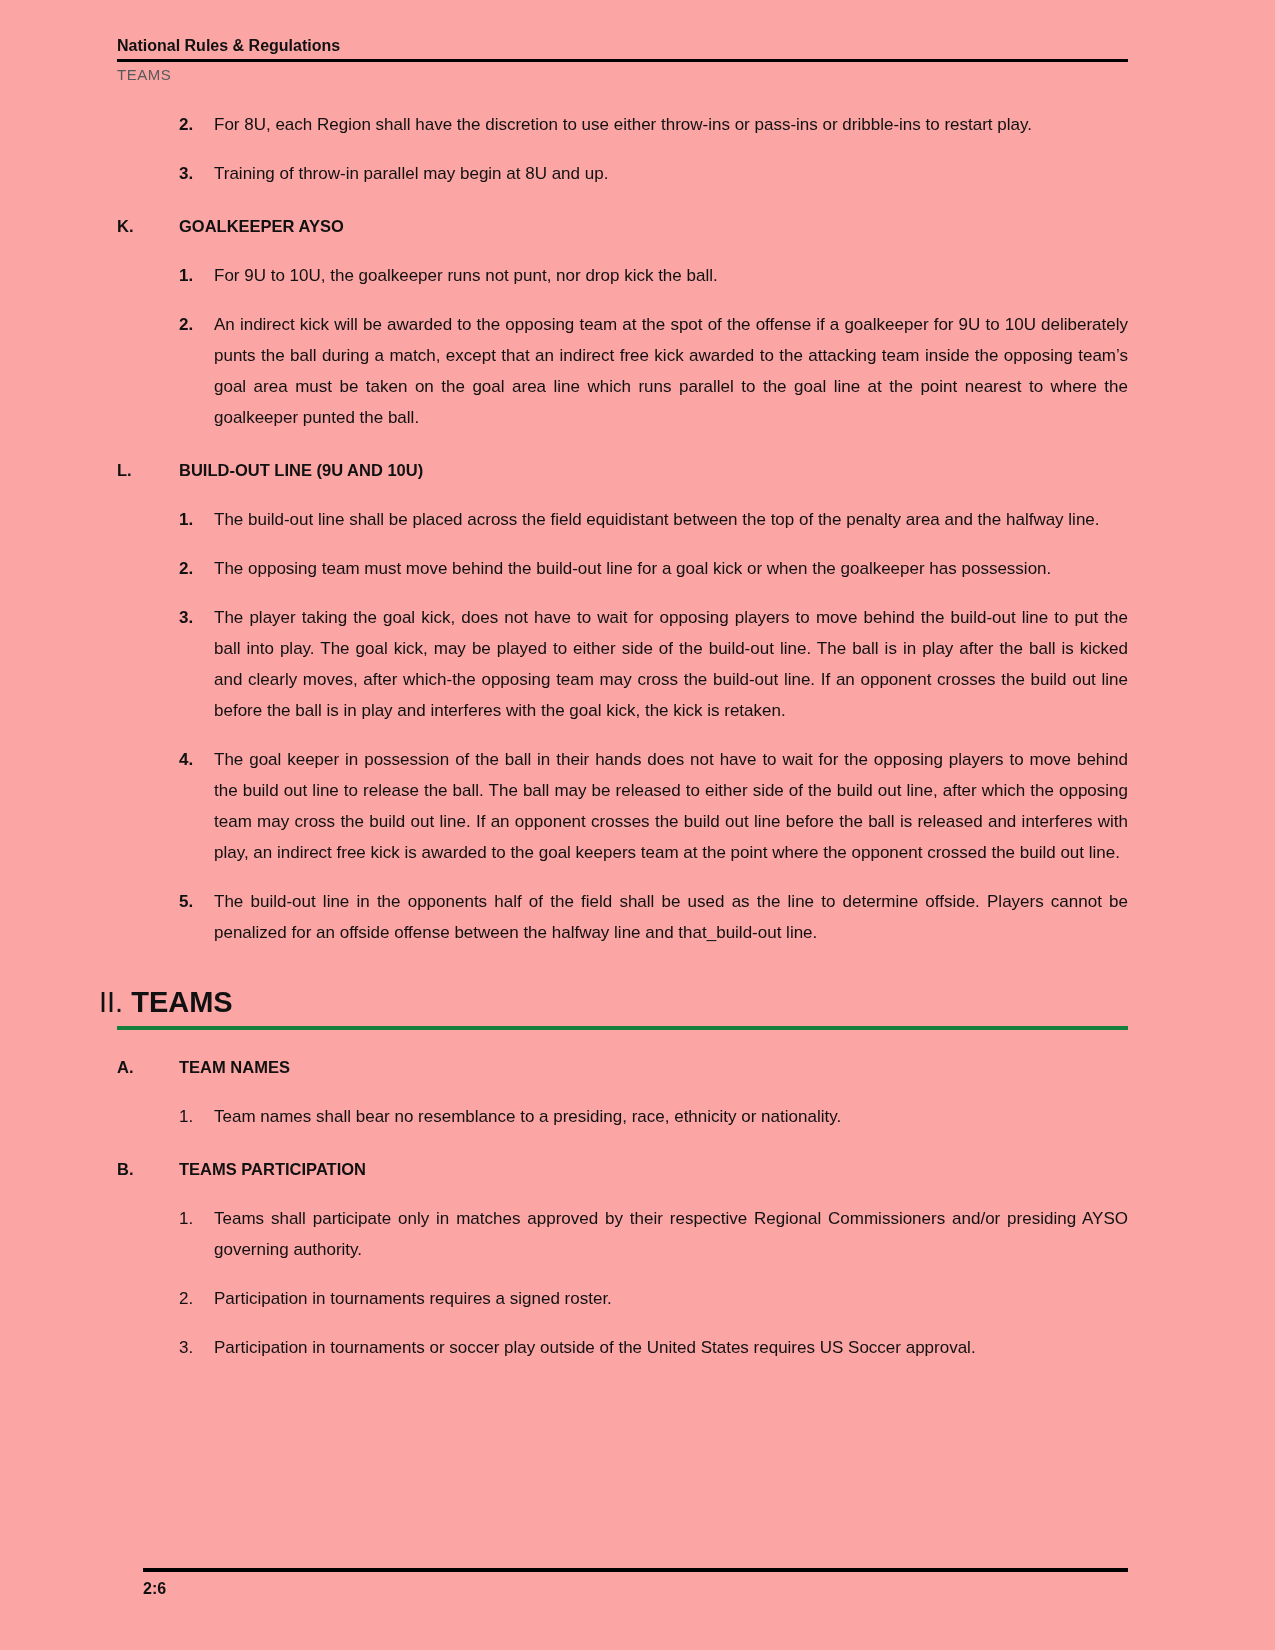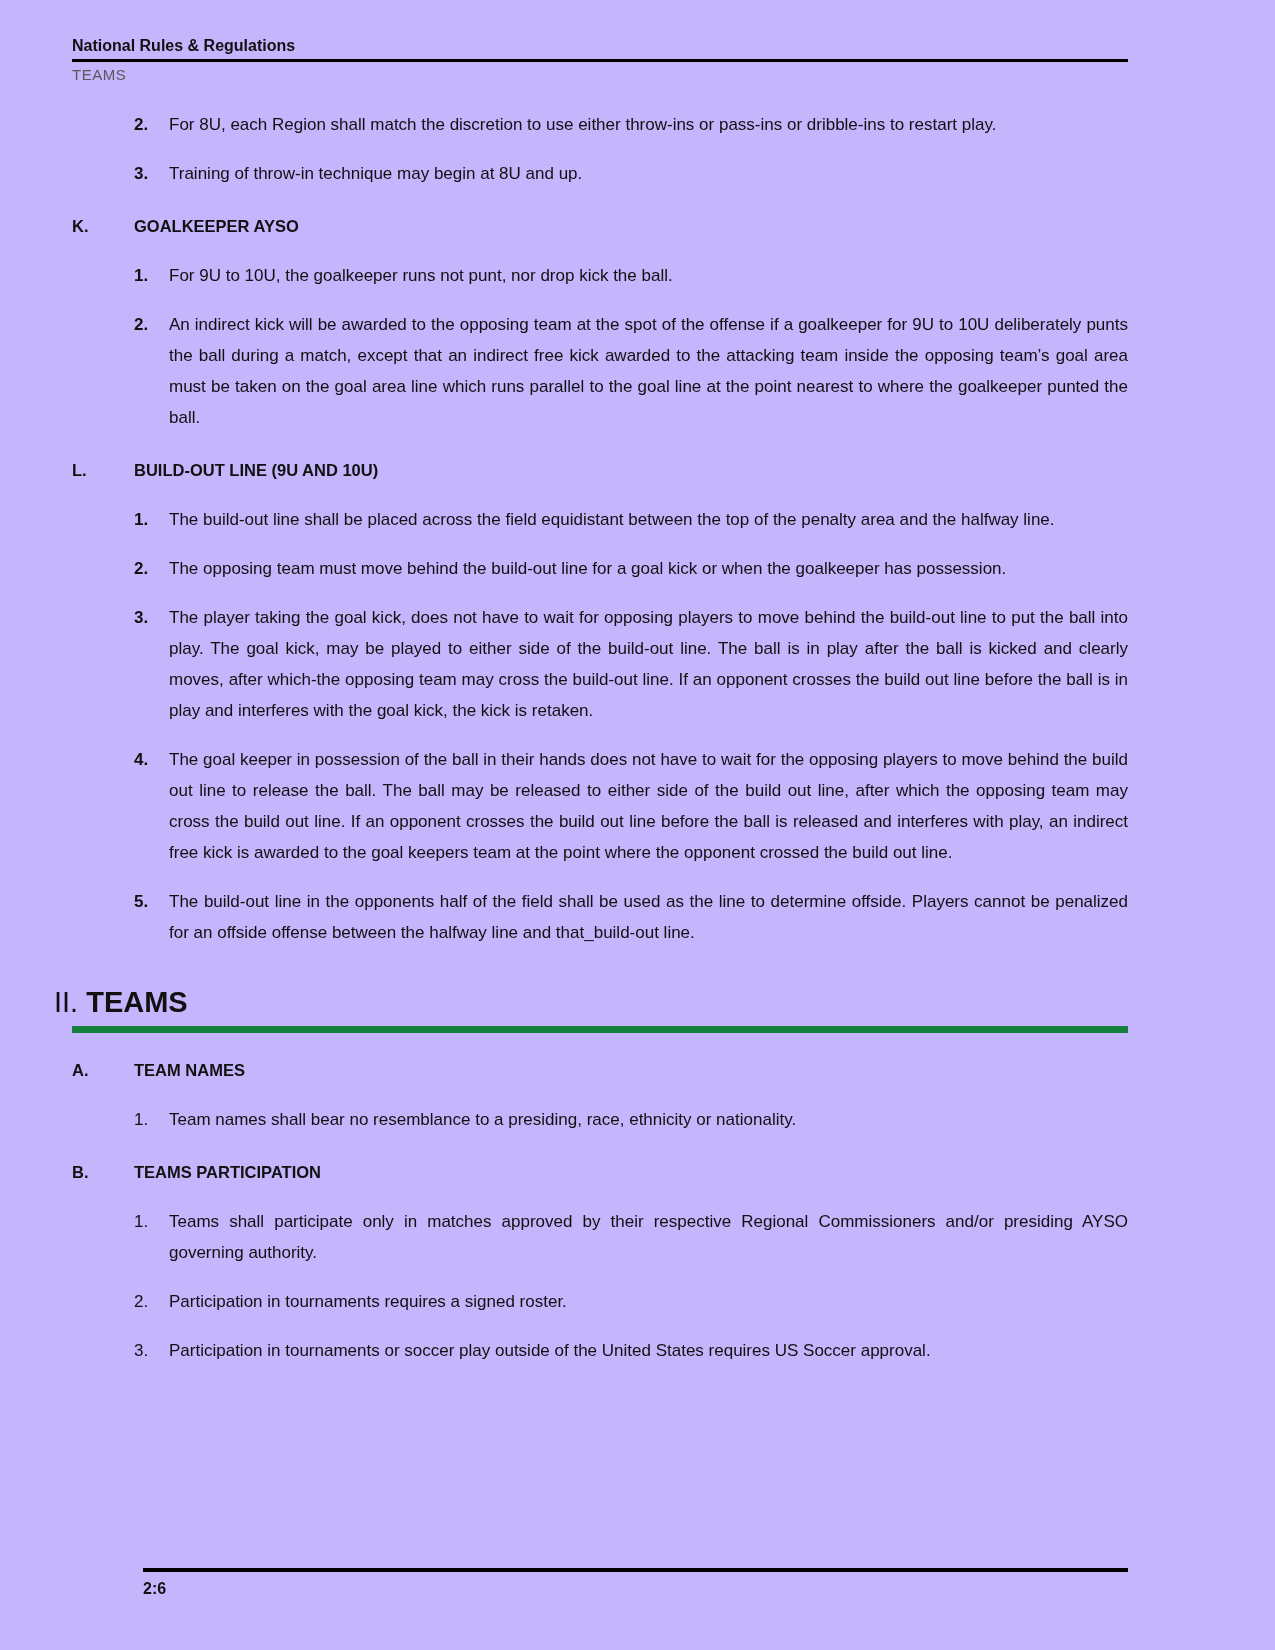--- a/index.html
+++ b/index.html
@@ -1,25 +1,25 @@
 <!DOCTYPE html>
 <html><head>
 <meta charset="utf-8">
 <style>
   html,body{margin:0;padding:0;background:#e8e8e8;}
   .page{
     position:relative;
     width:1275px;height:1650px;
-    background:#c4b5fd;
+    background:#fca5a5;
     margin:0 auto;
     overflow:hidden;
     font-family:"Liberation Sans",sans-serif;
     color:#111111;
     box-sizing:border-box;
-    padding:36px 147px 0 72px;
+    padding:36px 147px 0 117px;
   }
   
   .hdr-title{font-size:16px;font-weight:700;line-height:20px;}
   .hdr-rule{height:3px;background:#000;margin-top:3px;}
   .hdr-sub{font-size:15px;line-height:20px;color:#595959;margin-top:3px;letter-spacing:.5px;}
   
   .content{margin-top:24px;}
   .item{
     position:relative;
     padding-left:97px;
@@ -37,21 +37,21 @@
     margin-top:22px;
     margin-bottom:18px;
     font-size:16.5px;
     font-weight:700;
     line-height:31px;
   }
   .sec-heading .letter{position:absolute;left:0;top:0;}
   
   .chapter{
     margin-top:38px;
-    border-bottom:7px solid #15803d;
+    border-bottom:4px solid #15803d;
     padding-bottom:8px;
     margin-bottom:20px;
   }
   .chapter .line{margin-left:-18px;font-size:29px;line-height:32px;}
   .chapter .cnum{font-weight:400;}
   .chapter .ctitle{font-weight:700;margin-left:8px;}
   
   .footer{
     position:absolute;
     left:143px;right:147px;top:1568px;
@@ -71,25 +71,25 @@
     <div class="hdr-title">National Rules &amp; Regulations</div>
     <div class="hdr-rule"></div>
     <div class="hdr-sub">TEAMS</div>
   </div>
 
   <div class="content">
 
     <div class="boldnums">
       <div class="item">
         <span class="num">2.</span>
-        <span class="text">For 8U, each Region shall match the discretion to use either throw-ins or pass-ins or dribble-ins to restart play.</span>
+        <span class="text">For 8U, each Region shall have the discretion to use either throw-ins or pass-ins or dribble-ins to restart play.</span>
       </div>
       <div class="item">
         <span class="num">3.</span>
-        <span class="text">Training of throw-in technique may begin at 8U and up.</span>
+        <span class="text">Training of throw-in parallel may begin at 8U and up.</span>
       </div>
     </div>
 
     <div class="boldnums">
       <div class="sec-heading">
         <span class="letter">K.</span>
         <span class="title">GOALKEEPER AYSO</span>
       </div>
       <div class="item">
         <span class="num">1.</span>

